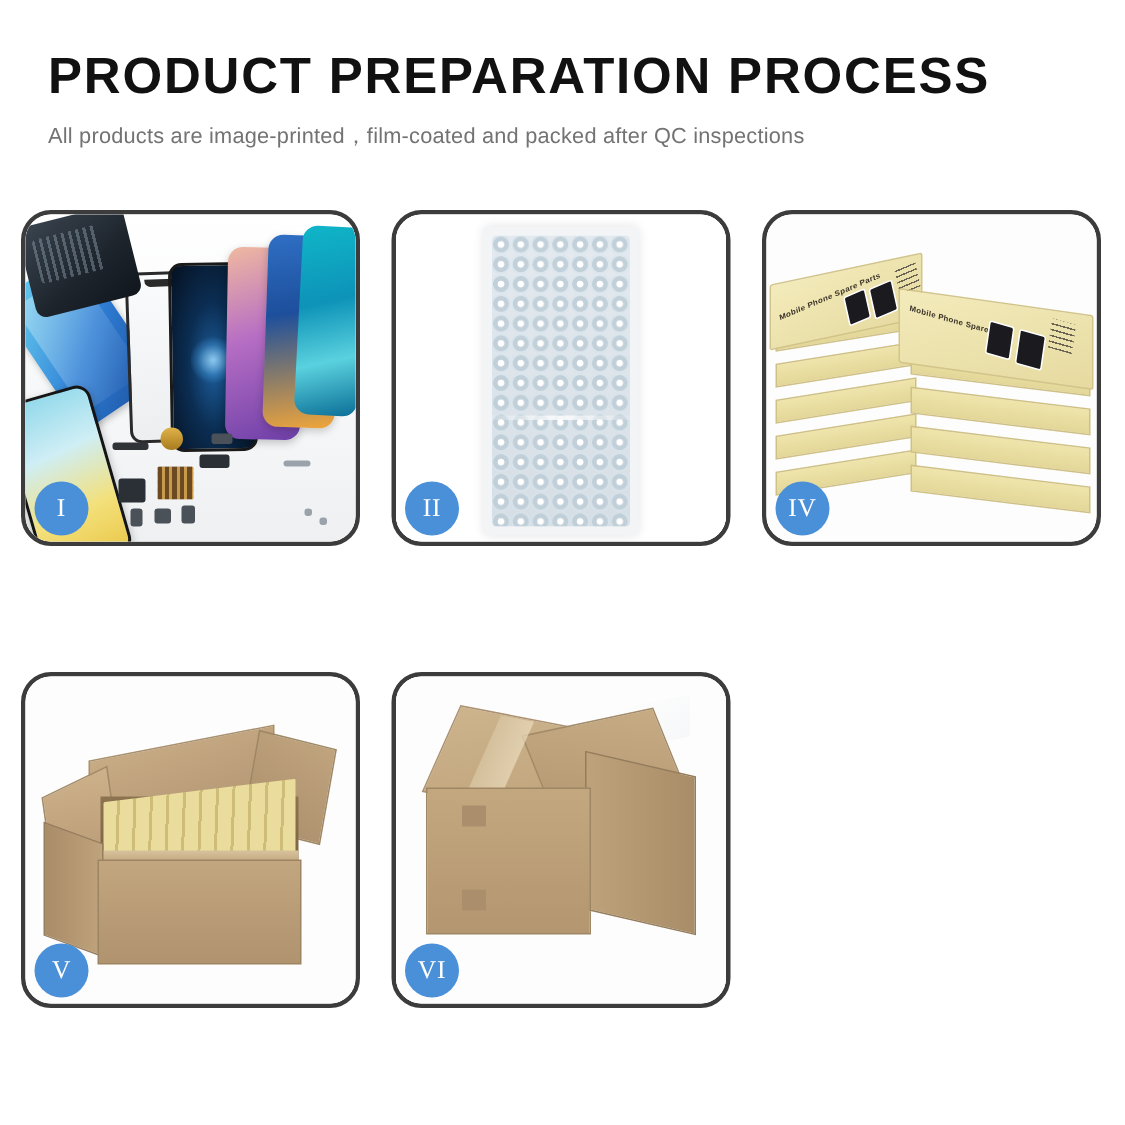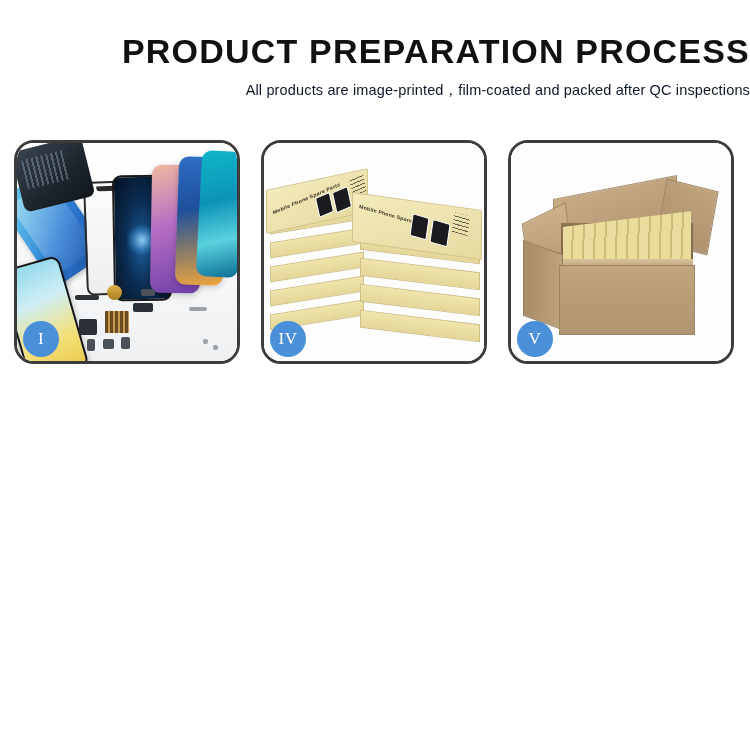--- a/index.html
+++ b/index.html
@@ -6,34 +6,34 @@
   body{
     width:750px;height:750px;
     background:#ffffff;
     font-family:"Liberation Sans", sans-serif;
     overflow:hidden;
     position:relative;
   }
   .page{width:750px;height:750px;position:relative;}
 
   
-  .header{padding-top:34px;text-align:right;}
+  .header{padding-top:34px;text-align:left;margin-left:32px;}
   .title{
     font-size:34px;
     font-weight:700;
     letter-spacing:1.2px;
     color:#111111;
     line-height:1.05;
     white-space:nowrap;
   }
   .subtitle{
     margin-top:11px;
     font-size:14.5px;
     font-weight:400;
-    color:#0f172a;
+    color:#737373;
     letter-spacing:.15px;
     white-space:nowrap;
   }
 
   
   .grid{
     position:absolute;
     left:14px;top:140px;
     width:722px;
     display:grid;
@@ -297,20 +297,30 @@
         <div class="chip sm" style="left:70px;top:196px;width:8px;height:12px;"></div>
         <div class="chip sm" style="left:86px;top:196px;width:11px;height:10px;"></div>
         <div class="chip sm" style="left:104px;top:194px;width:9px;height:12px;"></div>
         <div class="chip lt" style="left:172px;top:164px;width:18px;height:4px;"></div>
         <div class="chip lt" style="left:186px;top:196px;width:5px;height:5px;"></div>
         <div class="chip lt" style="left:196px;top:202px;width:5px;height:5px;"></div>
       </div>
       <div class="badge">I</div>
     </div>
 
+    <div class="panel">
+      <div class="panel-clip">
+        <div class="p2-bg"></div>
+        <div class="bubblewrap">
+          <div class="bubbles"></div>
+          <div class="bw-seam"></div>
+        </div>
+      </div>
+      <div class="badge">II</div>
+    </div>
 
 
     <div class="panel">
       <div class="panel-clip">
         <div class="p4-bg"></div>
         <div class="stack">
 
           <div class="kbox" style="left:6px;top:68px;width:92px;height:14px;transform:skewY(-9deg);"></div>
           <div class="kbox" style="left:6px;top:92px;width:92px;height:14px;transform:skewY(-9deg);"></div>
           <div class="kbox" style="left:6px;top:116px;width:92px;height:14px;transform:skewY(-9deg);"></div>
@@ -349,15 +359,29 @@
         <div class="c5-flap-left"></div>
         <div class="c5-inner"></div>
         <div class="c5-goods"></div>
         <div class="c5-top-edge"></div>
         <div class="c5-side"></div>
         <div class="c5-front"></div>
       </div>
       <div class="badge">V</div>
     </div>
 
+    <div class="panel">
+      <div class="panel-clip">
+        <div class="p6-bg"></div>
+        <div class="c6-wrap"></div>
+        <div class="c6-top"></div>
+        <div class="c6-top2"></div>
+        <div class="c6-tape"></div>
+        <div class="c6-side"></div>
+        <div class="c6-front"></div>
+        <div class="c6-tab1"></div>
+        <div class="c6-tab2"></div>
+      </div>
+      <div class="badge">VI</div>
+    </div>
 
   </div>
 </div>
 
 </body></html>

